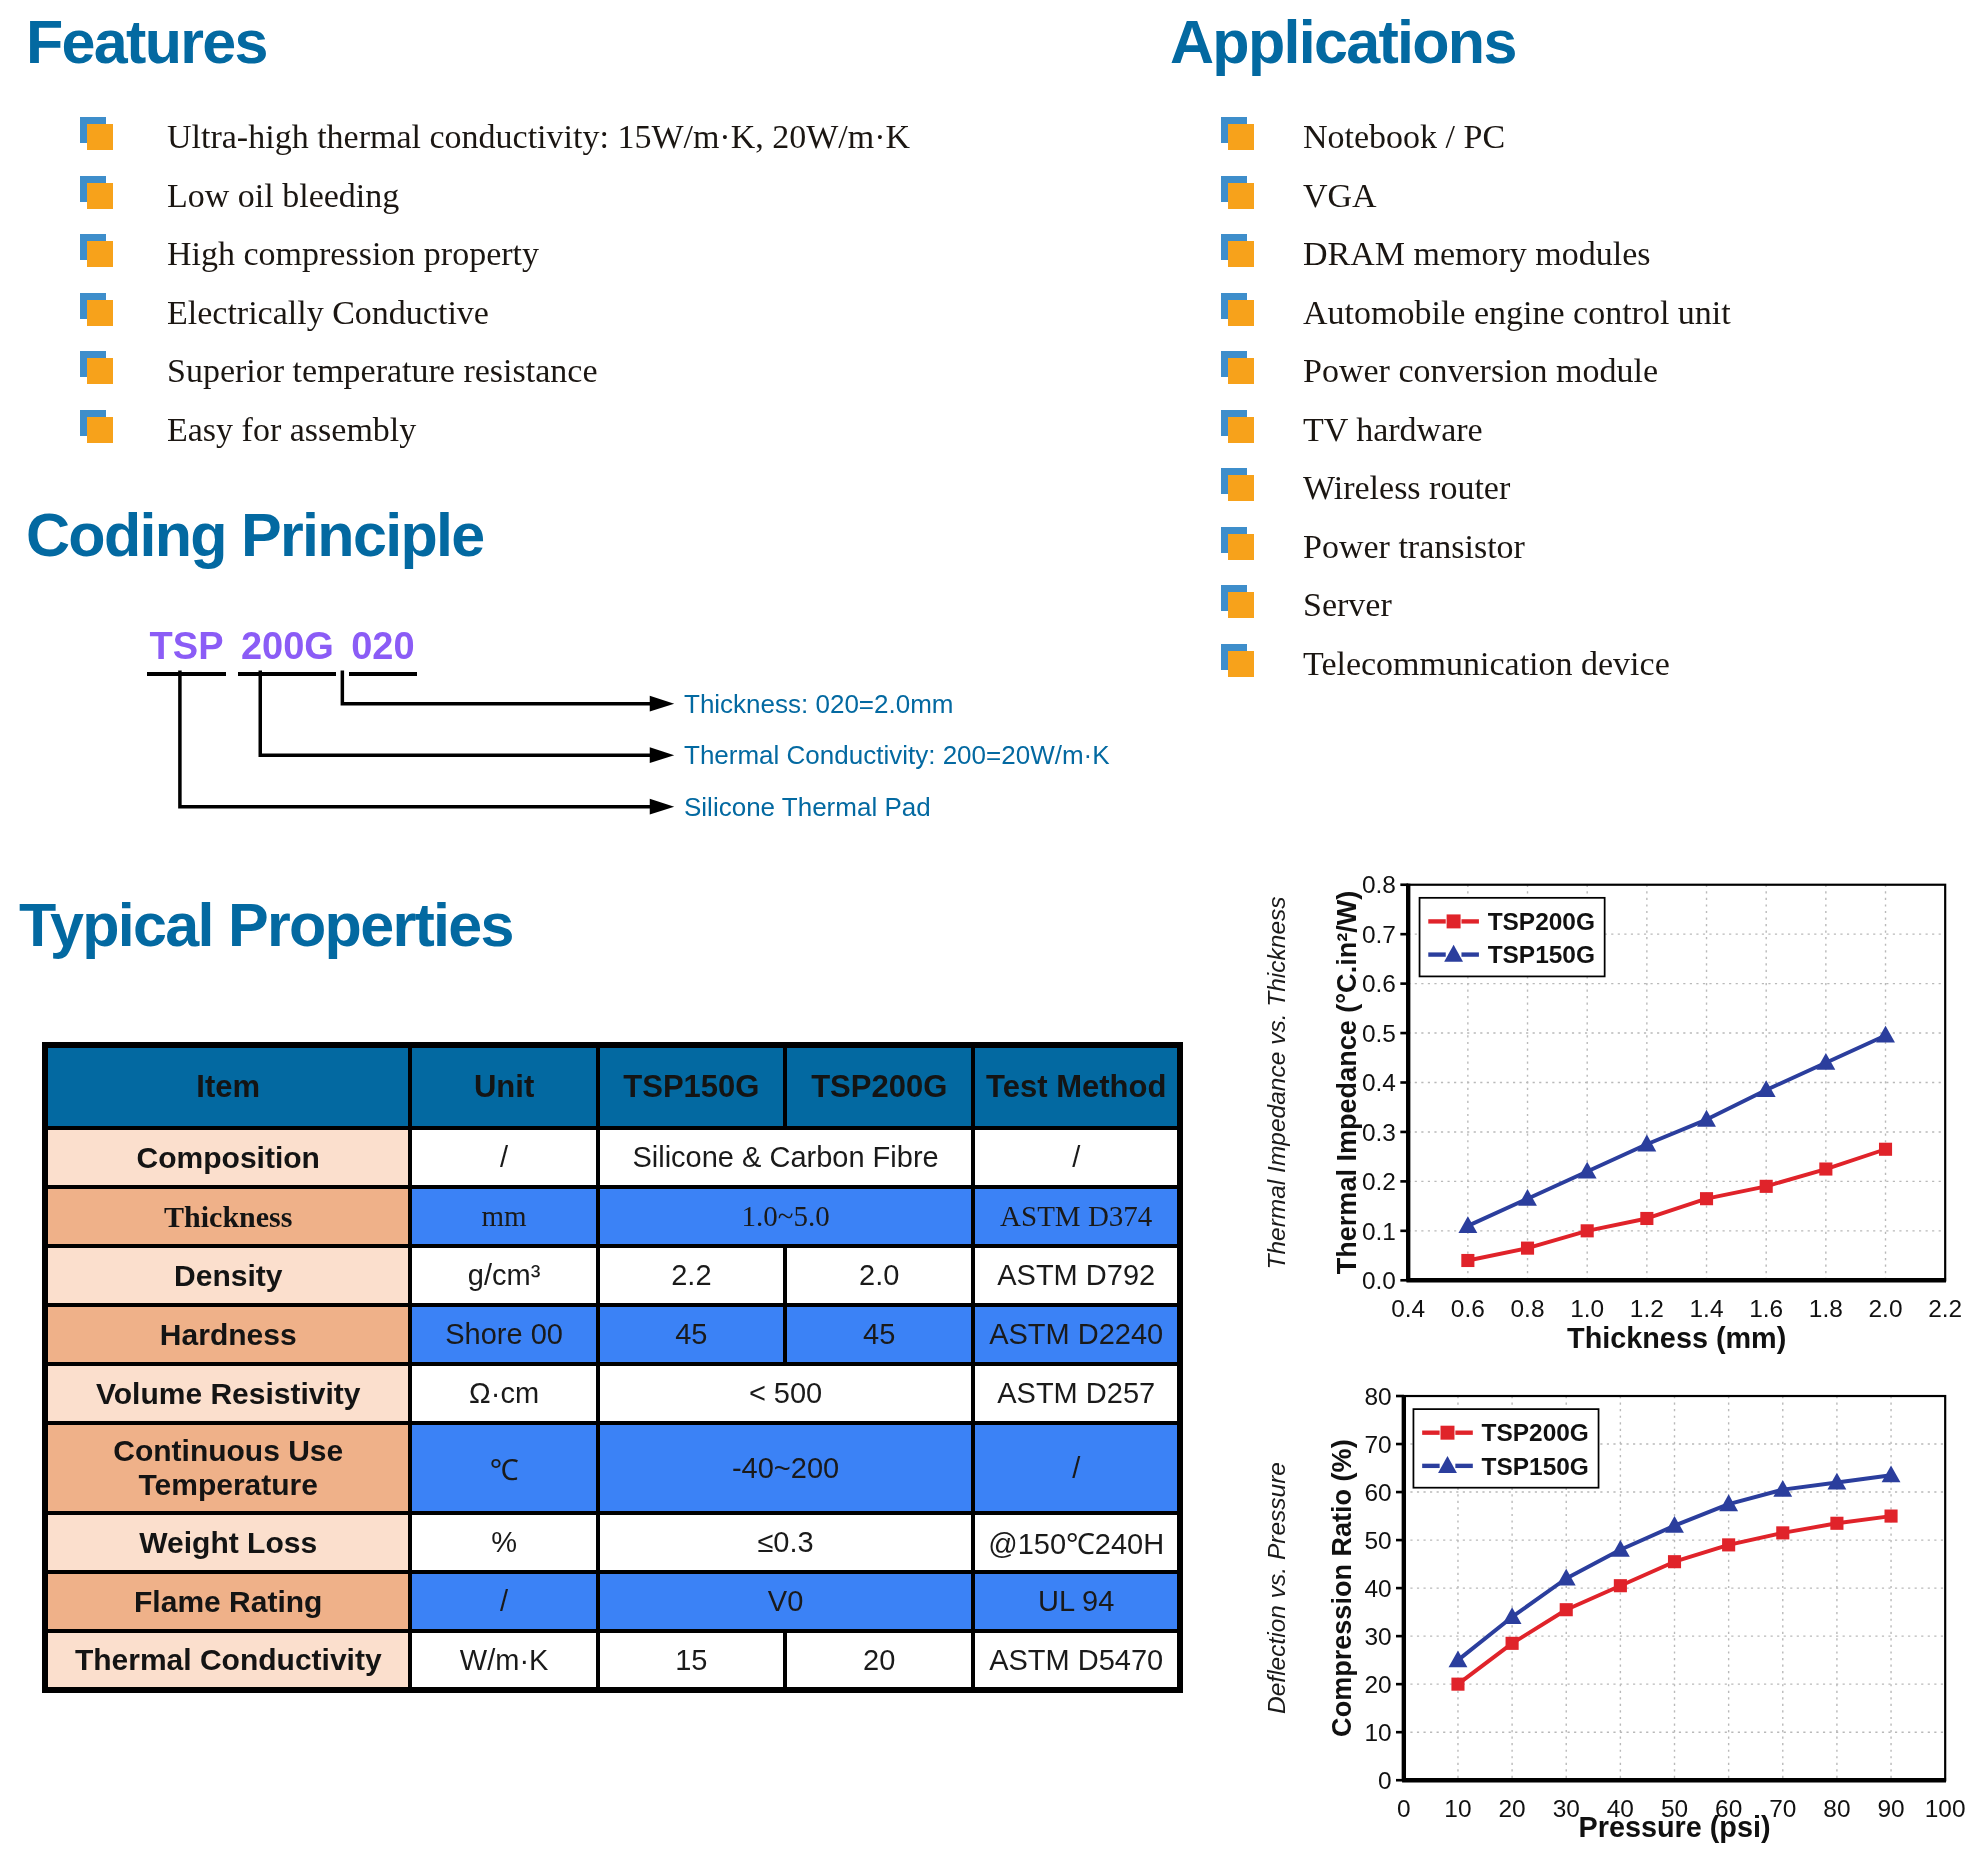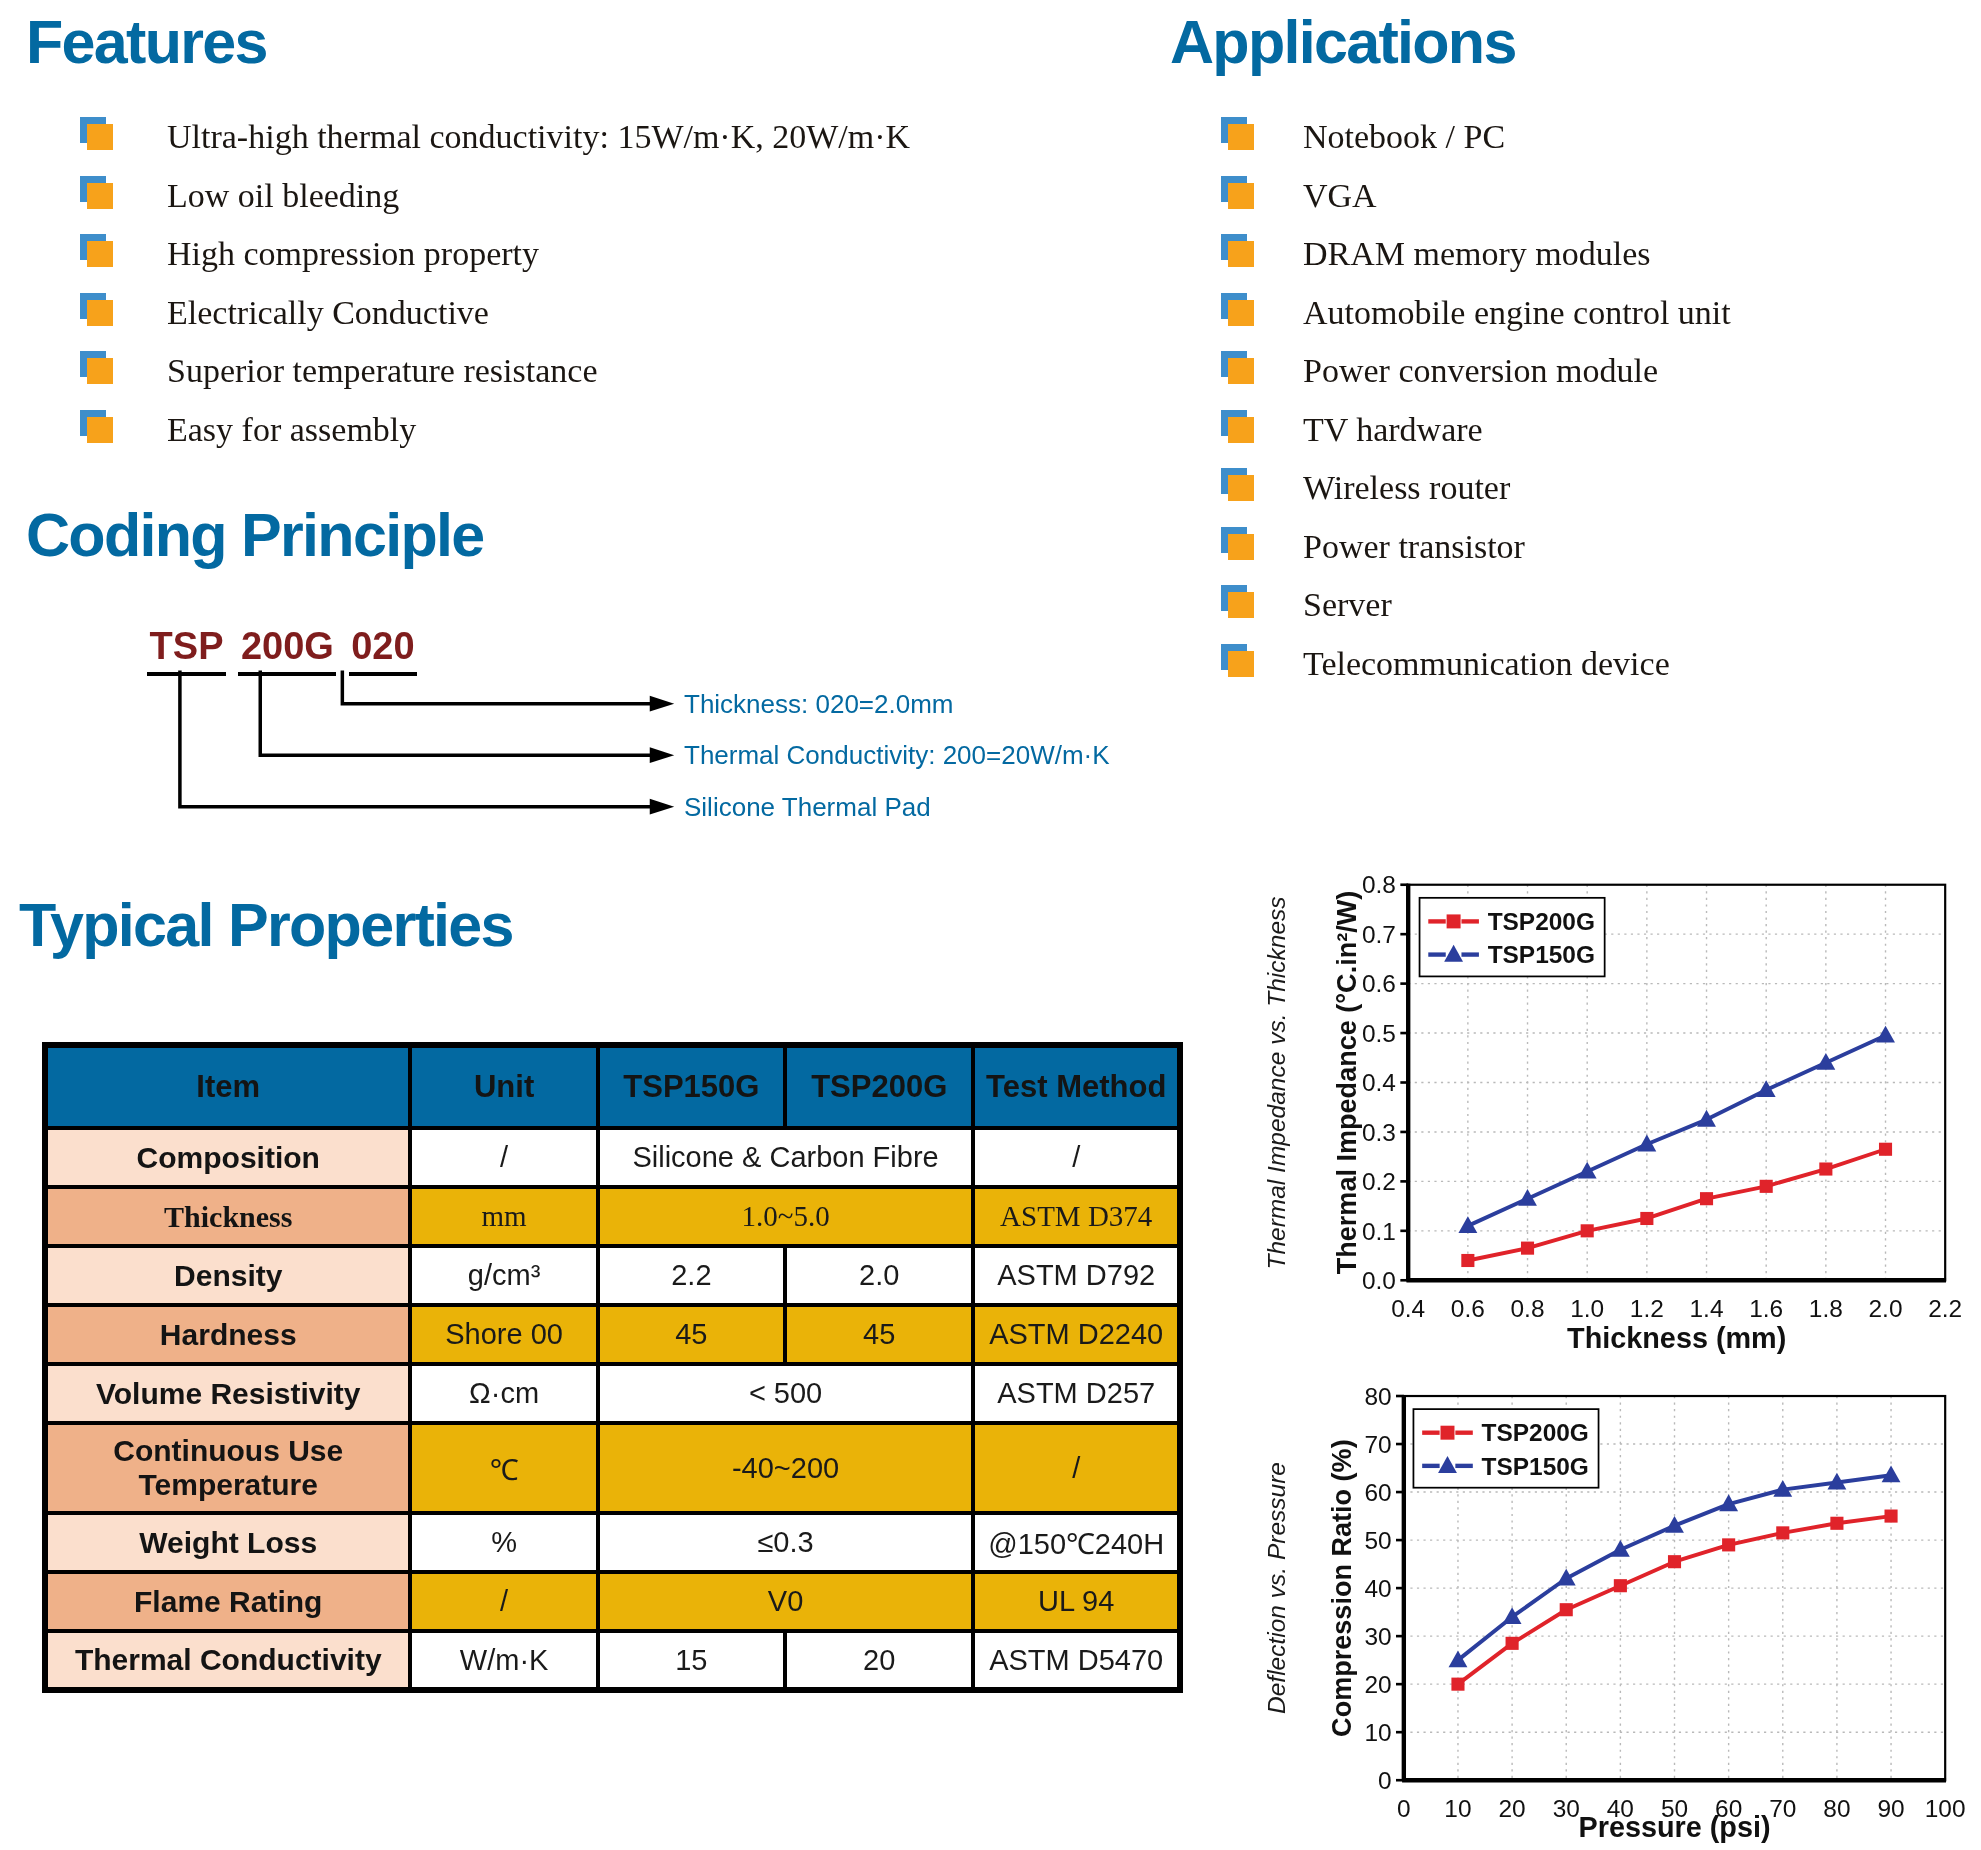--- a/index.html
+++ b/index.html
@@ -8,37 +8,37 @@
   .h1{position:absolute;font-weight:700;font-size:61px;letter-spacing:-1.7px;color:#0369a1;
       font-family:"Liberation Sans",sans-serif;white-space:nowrap;}
   
   .li-row{position:absolute;display:flex;align-items:center;height:42px;white-space:nowrap;}
   .bullet{width:26px;height:26px;background:#f7a21b;box-shadow:-7px -7px 0 0 #3e8ecb;flex:none;}
   .feat .bullet{margin-right:54px;}
   .apps .bullet{margin-right:49px;}
   .li-label{font-family:"Liberation Serif","DejaVu Serif",serif;font-size:34px;color:#1b1612;}
   
   .code-row{position:absolute;left:147px;top:625px;display:flex;gap:12.2px;
-            font-size:38px;font-weight:700;color:#7f1d1d;align-items:flex-end;}
+            font-size:38px;font-weight:700;color:#8b5cf6;align-items:flex-end;}
   .code-part{border-bottom:4.4px solid #000;padding:0 2.6px 3.5px 2.6px;}
   .callout{position:absolute;left:684px;height:38px;display:flex;align-items:center;
            font-size:26px;color:#0369a1;white-space:nowrap;}
   #coding-svg{position:absolute;left:0;top:611px;}
   
   #props-table{position:absolute;left:42px;top:1042px;width:1141px;border-collapse:collapse;
                table-layout:fixed;border:6.1px solid #000;}
   #props-table th,#props-table td{border:4.4px solid #000;text-align:center;vertical-align:middle;
                padding:1.7px 5.2px;}
   #props-table th{background:#0369a1;font-size:31px;font-weight:700;color:#141414;}
   td.item{font-weight:700;font-size:30px;color:#141414;}
   td.item.light{background:#fbdfcd;}
   td.item.dark{background:#efb189;}
   td.val{font-size:29px;color:#1a1a1a;}
   td.val.light{background:#ffffff;}
-  td.val.dark{background:#eab308;}
+  td.val.dark{background:#3b82f6;}
   
   .chart{position:absolute;left:1265px;}
   .side-cap{position:absolute;white-space:nowrap;font-style:italic;font-size:24.5px;color:#1a1a1a;
             transform:translate(-50%,-50%) rotate(-90deg);font-family:"Liberation Sans",sans-serif;}
 </style>
 </head>
 <body>
 
 <div id="page">
 

